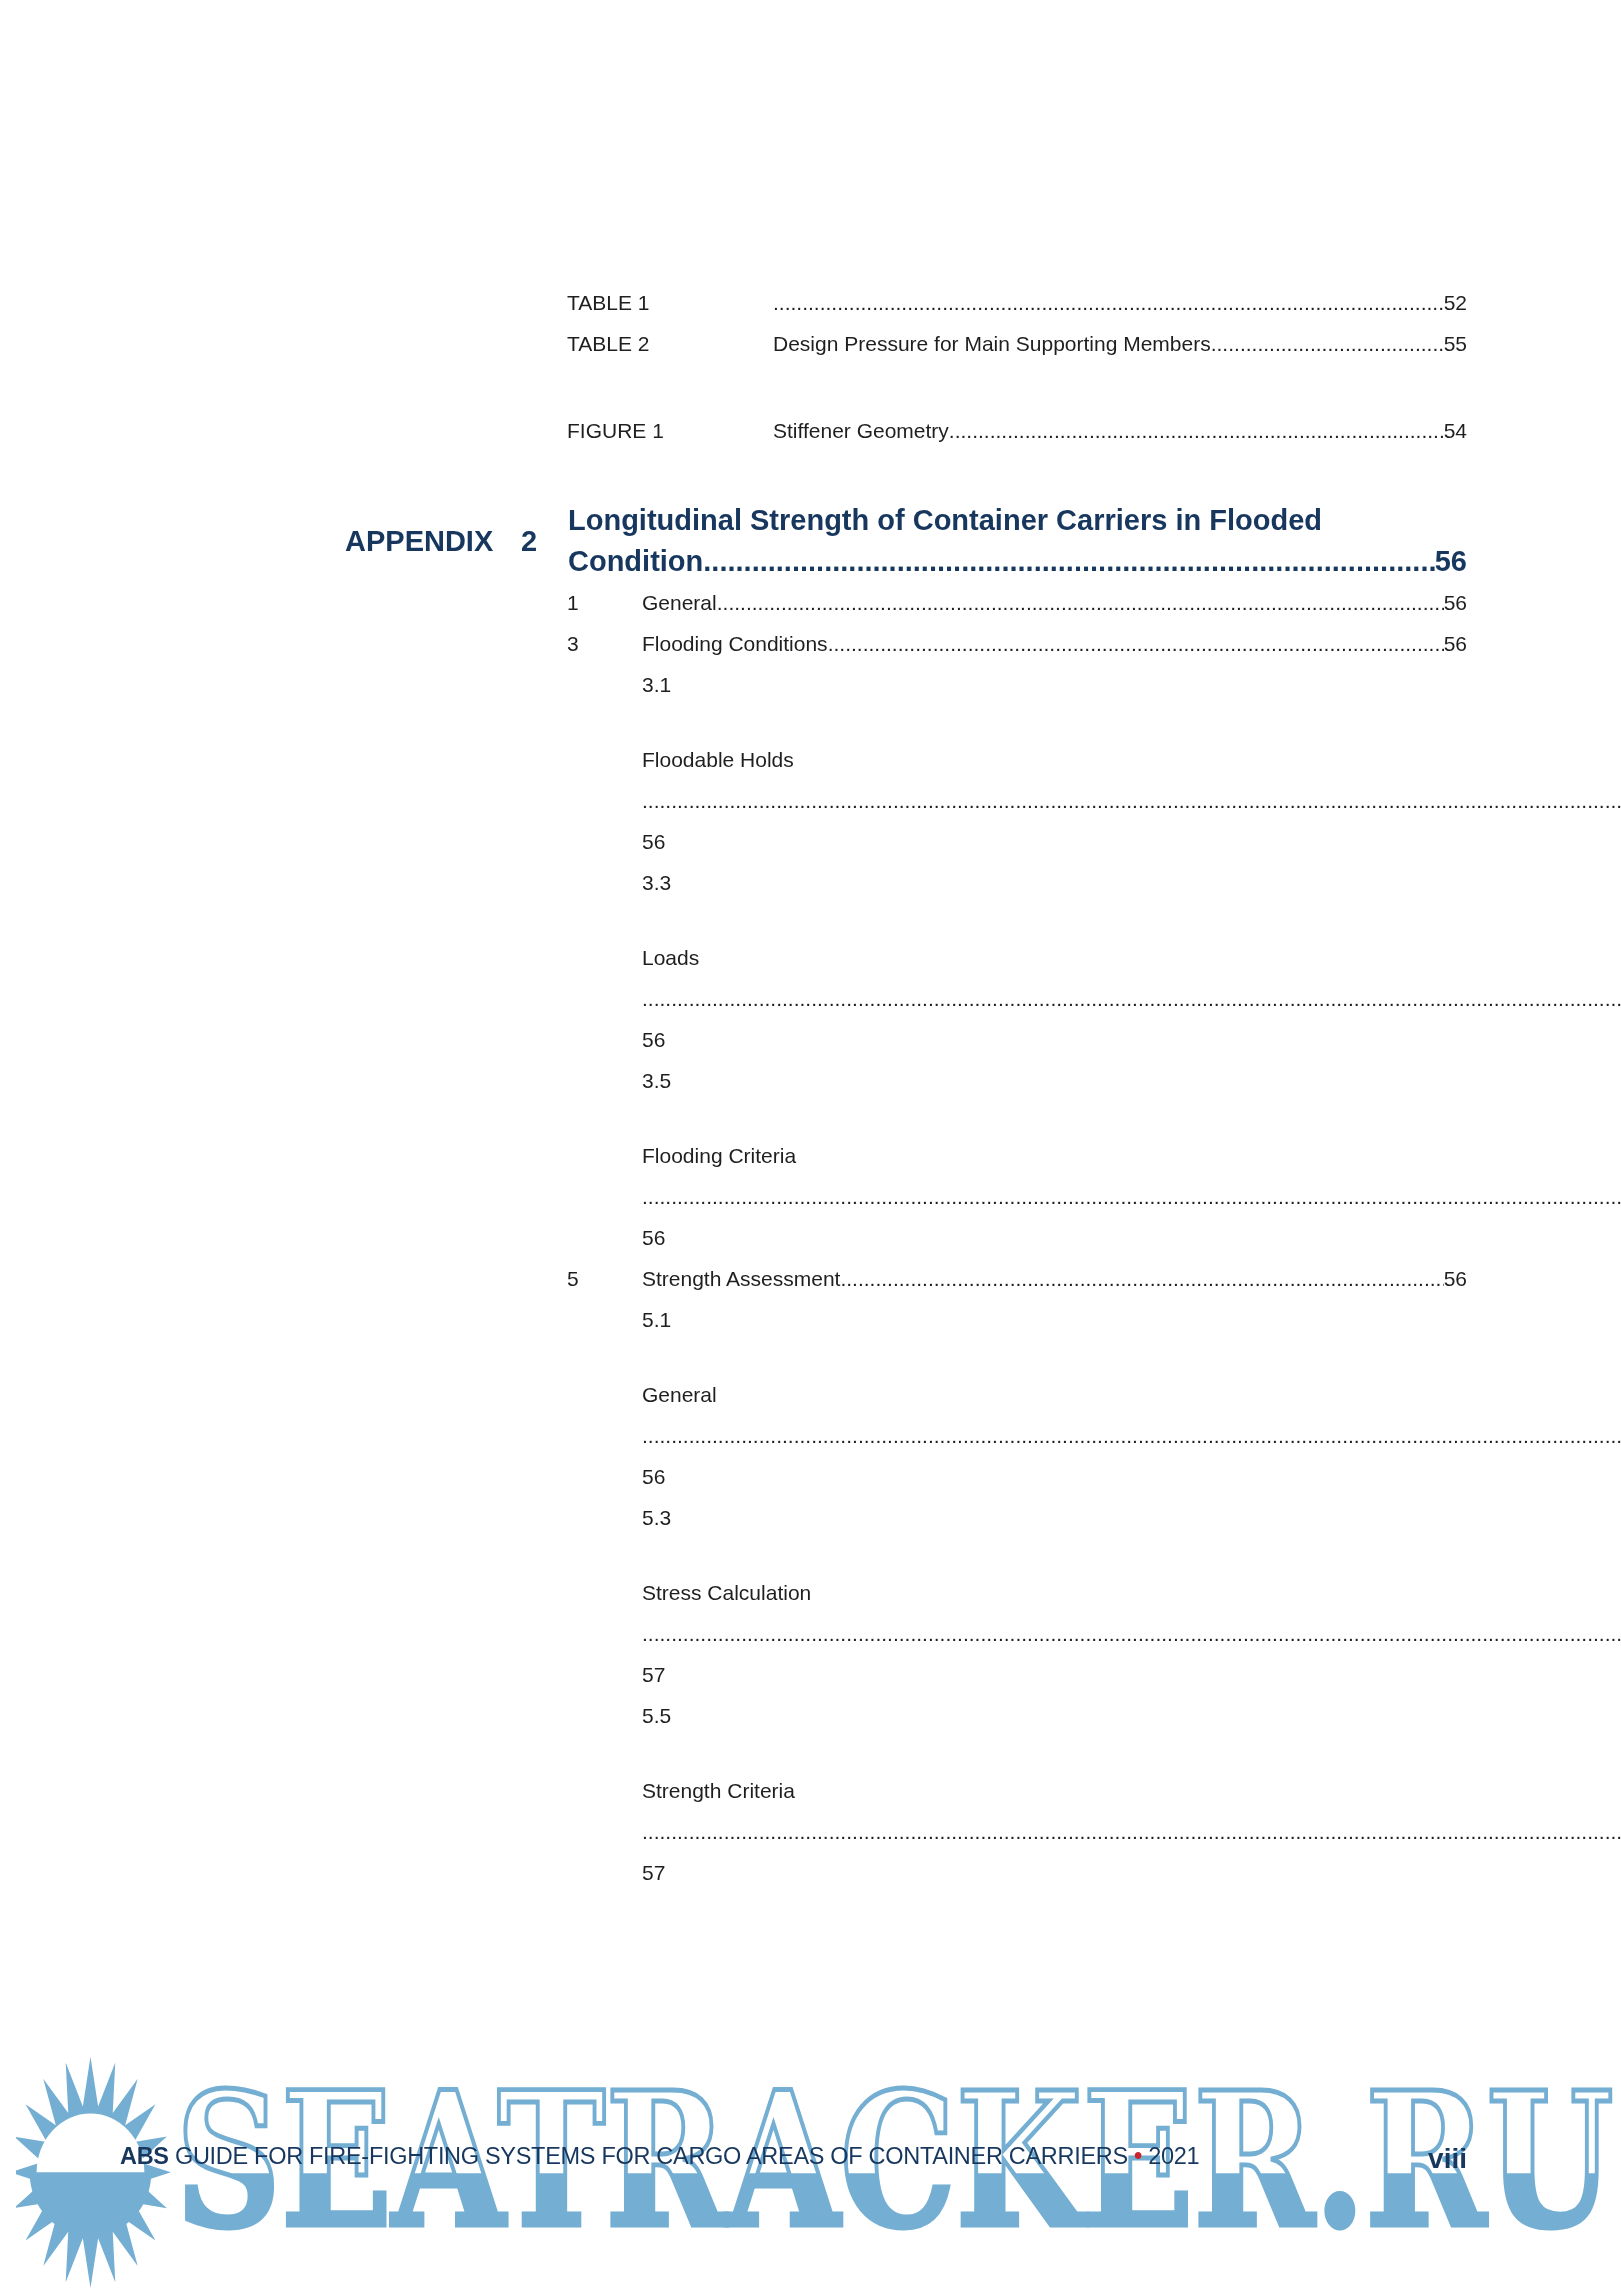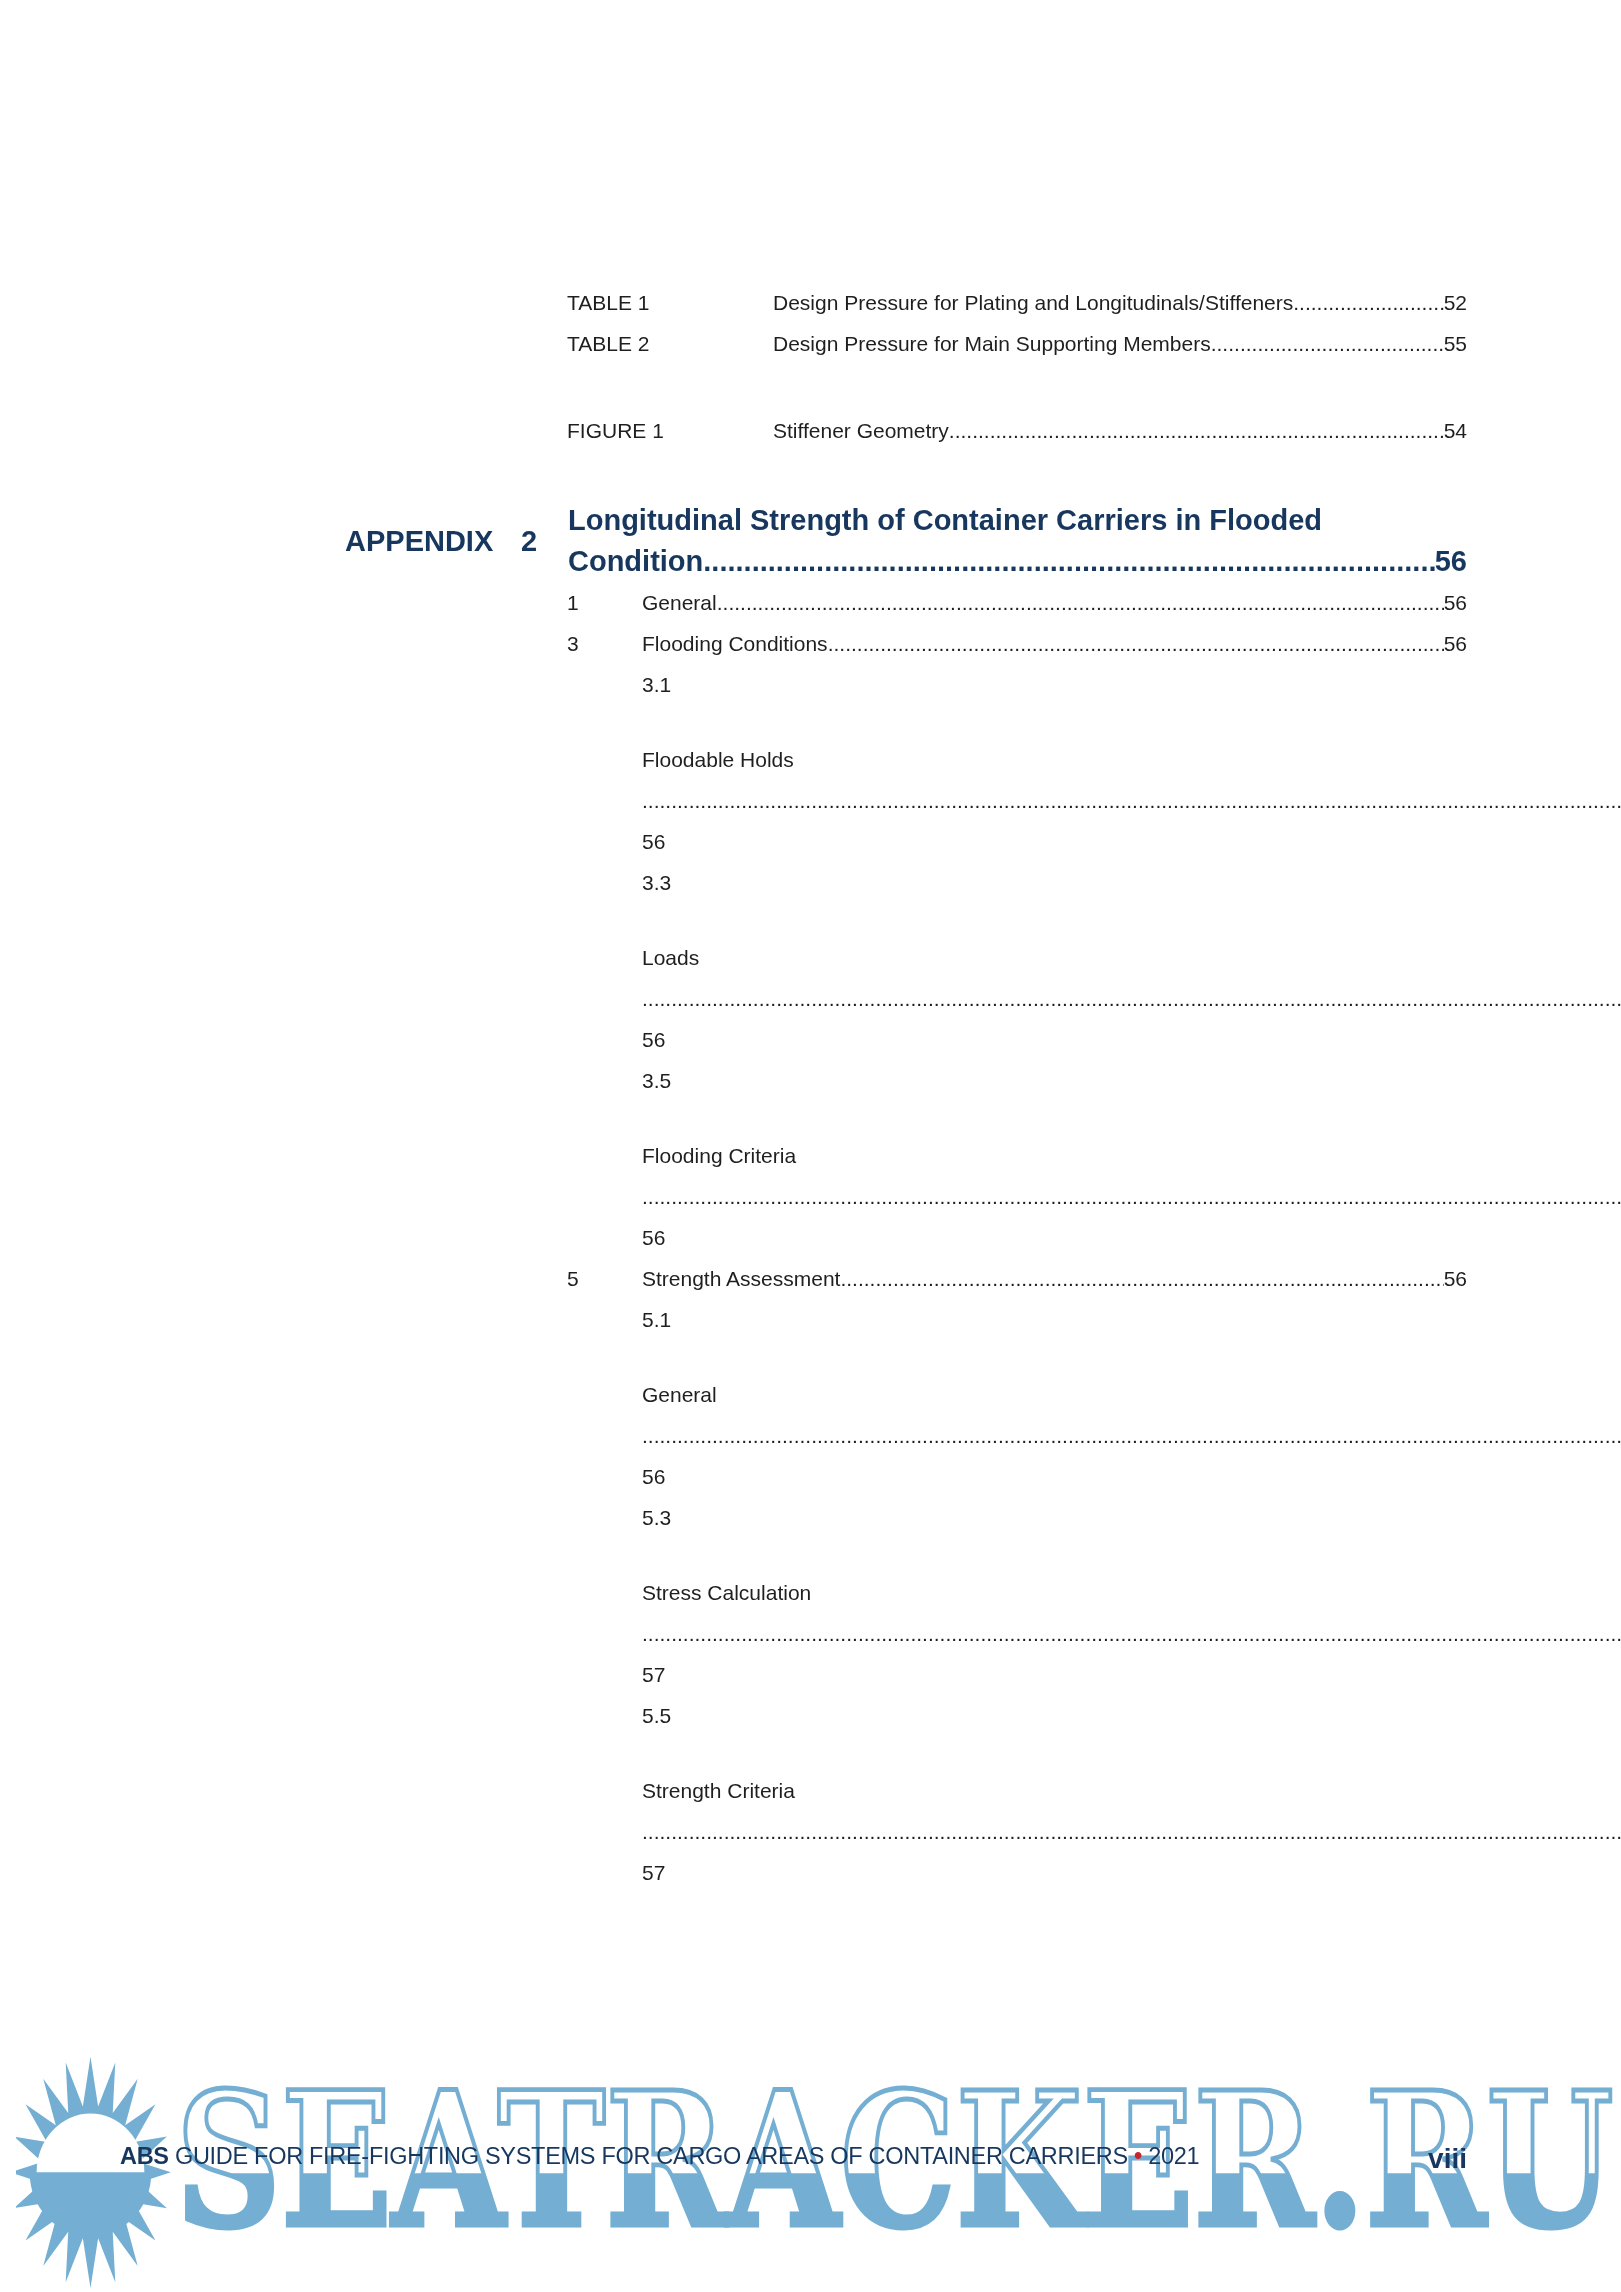--- a/index.html
+++ b/index.html
@@ -64,21 +64,20 @@
 </style>
 </head>
 <body>
 
 <div class="page">
 
   <main class="toc">
     <section class="block-tables" id="tables-block">
         <div class="row ">
           <span class="lbl">TABLE 1</span>
-          <span>Design Pressure for Plating and Longitudinals/Stiffeners</span>
           <span class="leader">................................................................................................................................................................................................................................................</span>
           <span class="pagenum">52</span>
         </div>
         <div class="row ">
           <span class="lbl">TABLE 2</span>
           <span>Design Pressure for Main Supporting Members</span>
           <span class="leader">................................................................................................................................................................................................................................................</span>
           <span class="pagenum">55</span>
         </div>
       </section>

